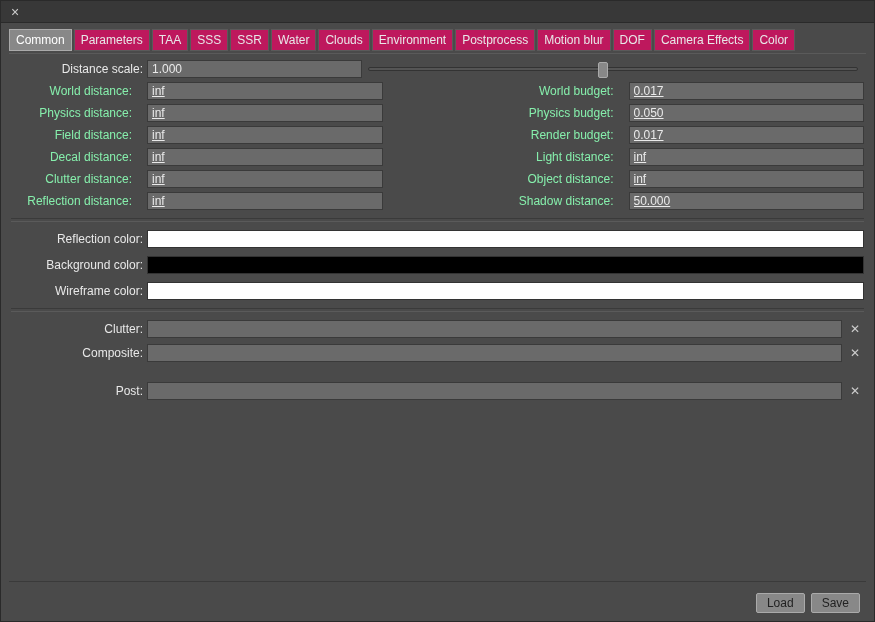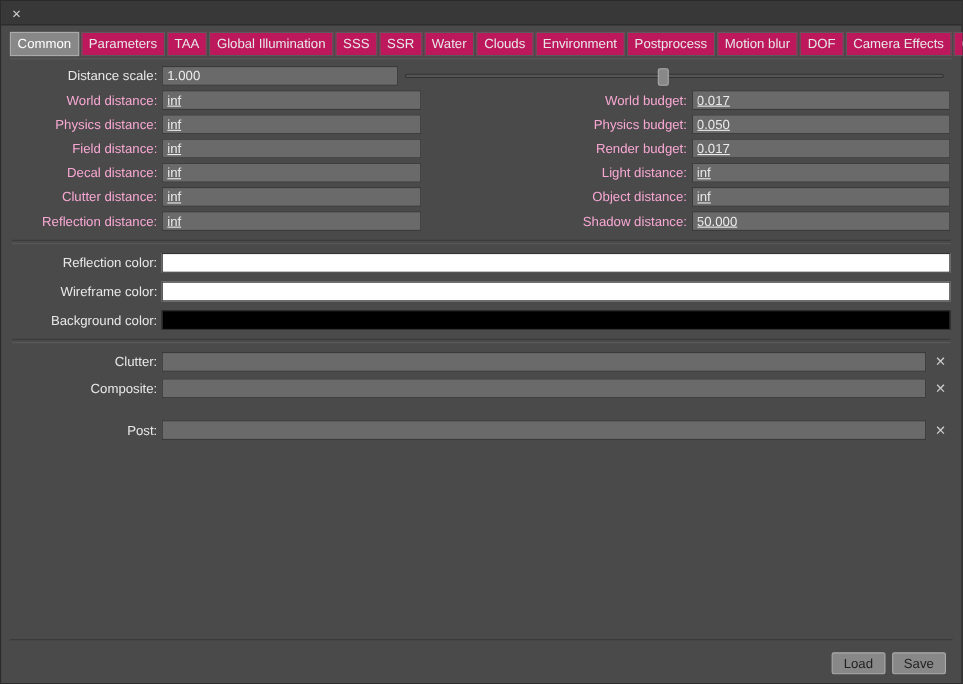--- a/index.html
+++ b/index.html
@@ -119,22 +119,22 @@
   }
   .halfrow {
     display:flex;
     align-items:center;
     height:22px;
   }
   .halfrow .lbl2 {
     flex:0 0 136px;
     width:136px;
     text-align:right;
-    padding-right:4px;
-    color:#f9a8d4;
+    padding-right:15px;
+    color:#86efac;
     font-size:12px;
     white-space:nowrap;
   }
   .halfrow .field { flex:1;text-decoration:underline; }
   .sep {
     height:4px;
     margin:6px 0;
     border-top:1px solid #3a3a3a;
     border-bottom:1px solid #5a5a5a;
   }
@@ -181,21 +181,20 @@
 <div class="window">
   <div class="titlebar">
     <span class="close">×</span>
   </div>
 
   <div class="content">
     <div class="tabs" id="tabs">
         <div class="tab active">Common</div>
         <div class="tab">Parameters</div>
         <div class="tab">TAA</div>
-        <div class="tab">Global Illumination</div>
         <div class="tab">SSS</div>
         <div class="tab">SSR</div>
         <div class="tab">Water</div>
         <div class="tab">Clouds</div>
         <div class="tab">Environment</div>
         <div class="tab">Postprocess</div>
         <div class="tab">Motion blur</div>
         <div class="tab">DOF</div>
         <div class="tab">Camera Effects</div>
         <div class="tab">Color</div>
@@ -268,26 +267,26 @@
         </div>
       </div>
 
       <div class="sep"></div>
 
       <div class="row">
           <span class="lbl">Reflection color:</span>
           <div class="color-swatch" id="sw-refl" style="background: rgb(255, 255, 255);"></div>
         </div>
       <div class="row" style="margin-top:4px">
+          <span class="lbl">Background color:</span>
+          <div class="color-swatch" id="sw-bg" style="background: rgb(0, 0, 0);"></div>
+        </div>
+      <div class="row" style="margin-top:4px">
           <span class="lbl">Wireframe color:</span>
           <div class="color-swatch" id="sw-wire" style="background: rgb(255, 255, 255);"></div>
-        </div>
-      <div class="row" style="margin-top:4px">
-          <span class="lbl">Background color:</span>
-          <div class="color-swatch" id="sw-bg" style="background: rgb(0, 0, 0);"></div>
         </div>
 
       <div class="sep"></div>
 
       <div class="row">
           <span class="lbl">Clutter:</span>
           <input class="field long" value="" style="">
           <span class="clearbtn">✕</span>
         </div>
       <div class="row" style="margin-top:2px">

